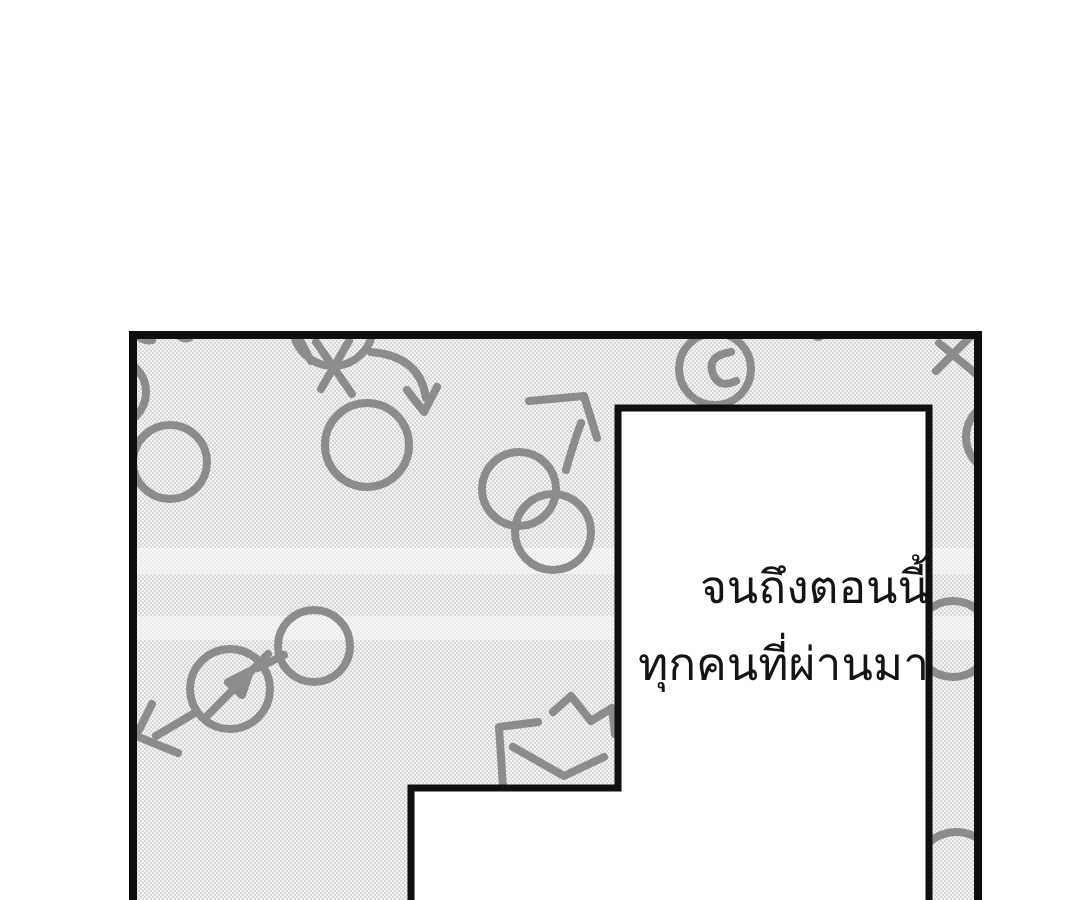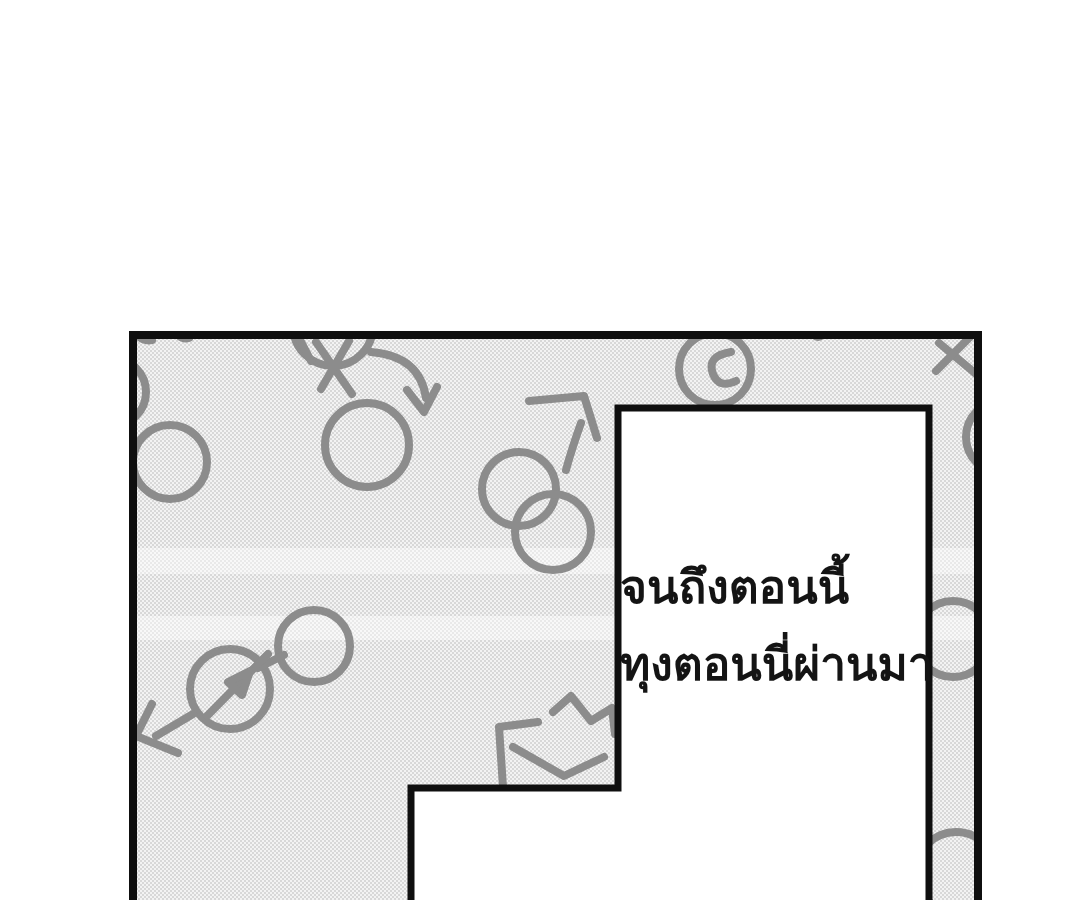--- a/index.html
+++ b/index.html
@@ -19,25 +19,25 @@
     position: absolute;
     left: 0;
     top: 0;
     display: block;
   }
   #speech-text {
     position: absolute;
     left: 620px;
     top: 549px;
     width: 309px;
-    text-align: left;
+    text-align: right;
     font-size: 46px;
     line-height: 77px;
     white-space: nowrap;
-    font-weight: 700;
+    font-weight: 400;
     letter-spacing: 0px;
   }
 </style>
 </head>
 <body>
 
 <div id="comic-page" style="background: rgb(255, 255, 255);">
 
   <svg id="panel-svg" width="1080" height="900" viewBox="0 0 1080 900" xmlns="http://www.w3.org/2000/svg">
     <defs>
@@ -94,16 +94,16 @@
         <path d="M553,712 L571,696 L591,721 L612,708 L615,734"></path>
       </g>
 
     <path d="M411,906 L411,788 L618,788 L618,408 L929,408 L929,906" fill="#ffffff" stroke-width="7" stroke="#0f0f0f"></path>
 
     <path d="M133,904 L133,335 L978,335 L978,904" fill="none" stroke-width="8" stroke="#0f0f0f"></path>
   </svg>
 
   <div id="speech-text" style="color: rgb(20, 20, 20);">
     <div>จนถึงตอนนี้</div>
-    <div>ทุงตอนนี่ผ่านมา</div>
+    <div>ทุกคนที่ผ่านมา</div>
   </div>
 
 </div>
 
 </body></html>

